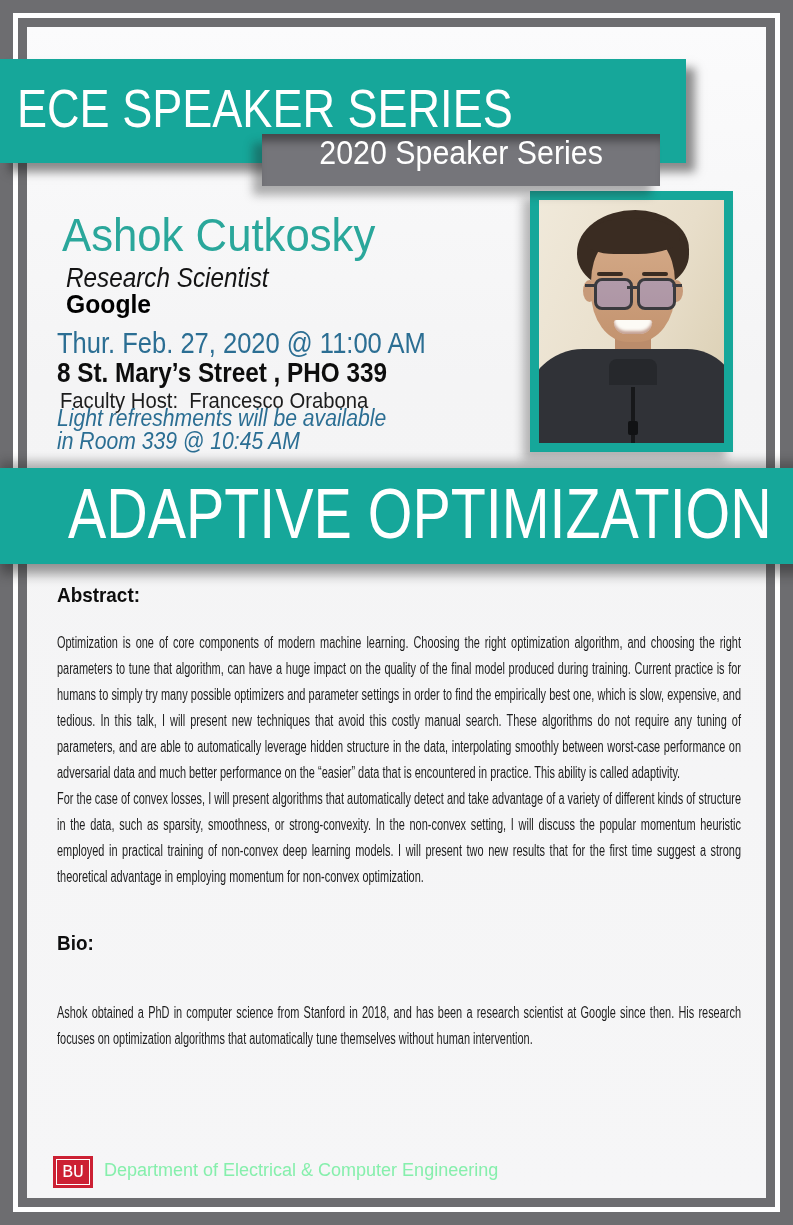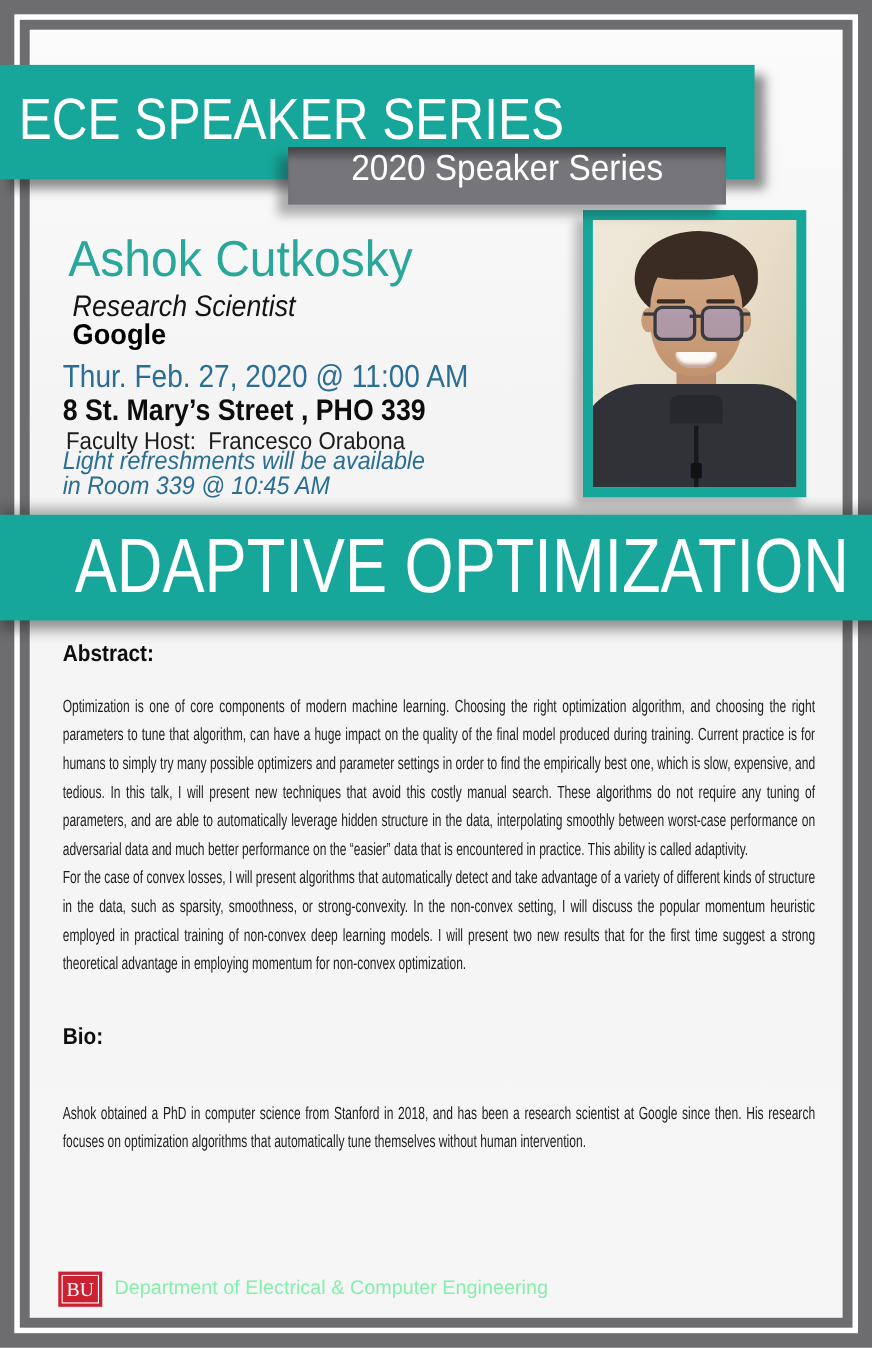--- a/index.html
+++ b/index.html
@@ -79,21 +79,21 @@
   .body-text { position:absolute; left:57px; width:1000px; transform:scaleX(0.684); transform-origin:0 0;
                font-size:16px; line-height:26px; text-align:justify; color:#1d1d1d; }
   .abstract-text { top:630px; }
   .bio-text { top:1000px; }
   .body-text p { margin:0; }
 
   
   .bu-logo { position:absolute; left:53px; top:1156px; width:40px; height:32px; background:#cc2033; }
   .bu-inner { position:absolute; left:3px; top:3px; right:3px; bottom:3px; border:1px solid #fff;
               display:flex; align-items:center; justify-content:center;
-              font-family:Liberation Serif, serif; font-size:18px; color:#fff; }
+              font-family:Liberation Mono, monospace; font-size:18px; color:#fff; }
   .footer-dept { position:absolute; left:104px; top:1160px; font-size:18px; color:#86efac; white-space:nowrap; }
 </style>
 </head>
 <body>
 
 <div class="poster">
 
   <div class="frame-white"></div>
   <div class="frame-gray"></div>
   <div class="page"></div>

